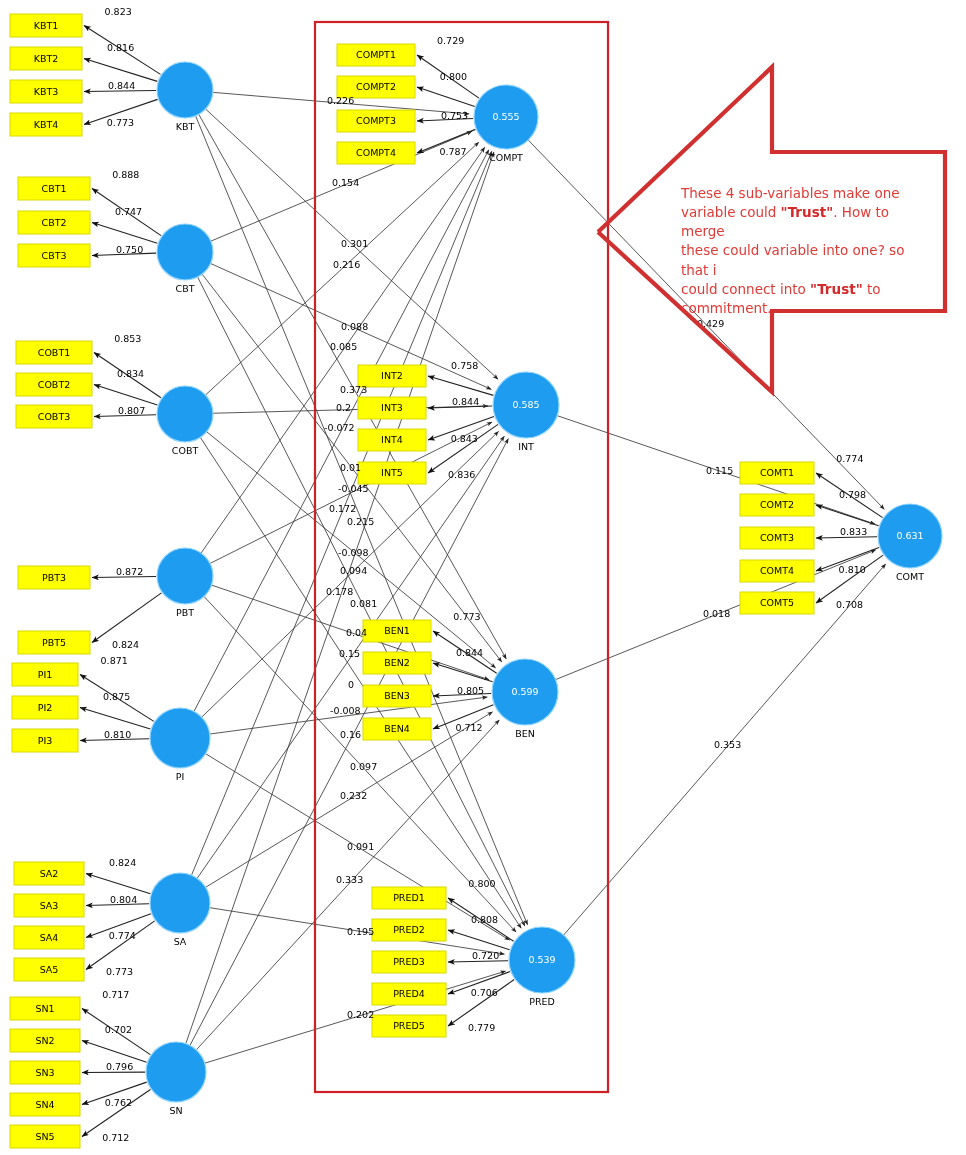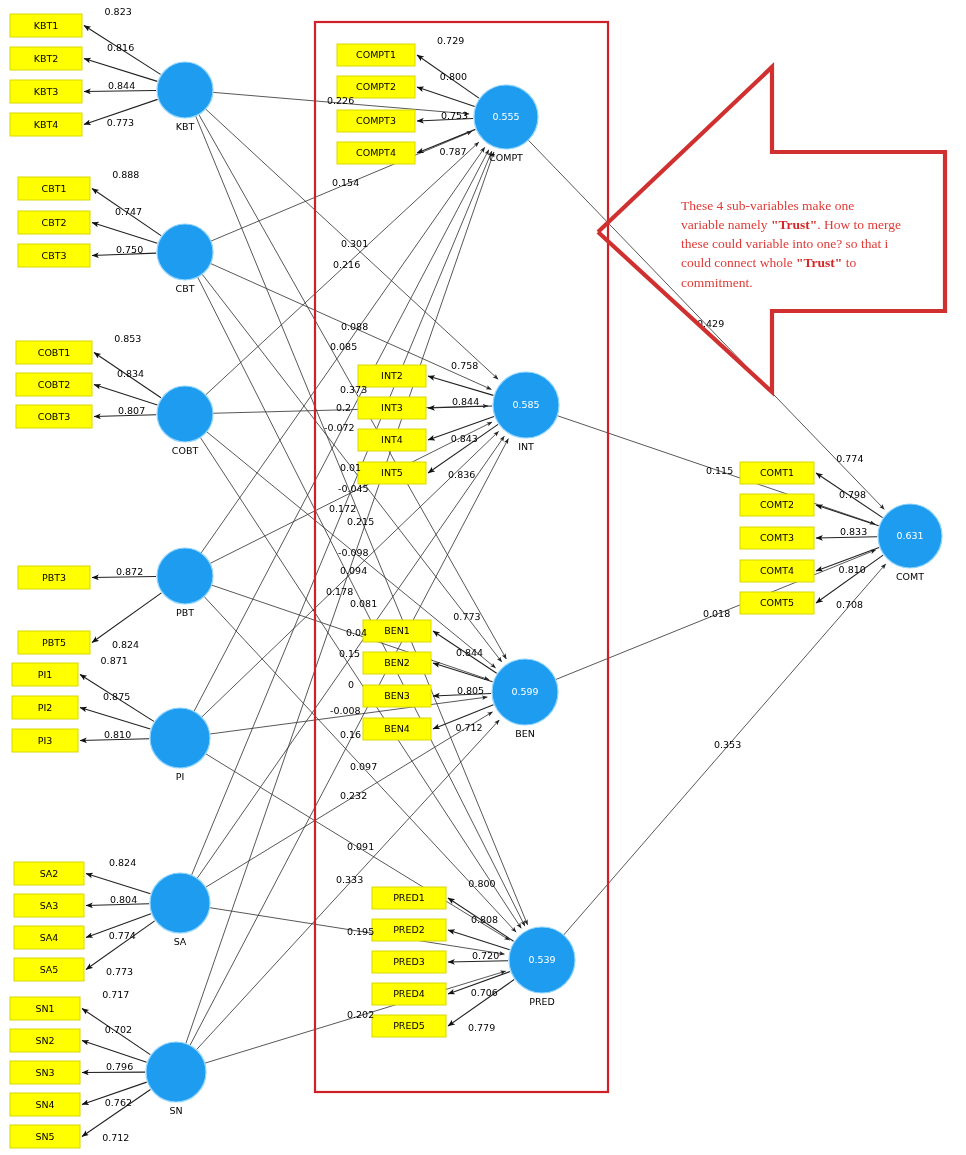--- a/index.html
+++ b/index.html
@@ -444,20 +444,20 @@
         <text x="706" y="474" class="coef-path">0.115</text>
         <text x="703" y="617" class="coef-path">0.018</text>
         <text x="714" y="748" class="coef-path">0.353</text>
       </g>
 
     <rect class="red-box" x="315" y="22" width="293" height="1070"></rect>
 
     <polyline class="callout" points="598,232 772,67 772,152 945,152 945,311 772,311 772,392 598,232"></polyline>
   </svg>
 
-  <div class="note" style="left:681px;top:196px;width:254px;font-family:Liberation Serif, serif;">
+  <div class="note" style="left:681px;top:184px;width:254px;">
     <span>These 4 sub-variables make one</span><br>
-    <span>variable namely </span><b>"Trust"</b><span>. How to merge</span><br>
+    <span>variable could </span><b>"Trust"</b><span>. How to merge</span><br>
     <span>these could variable into one? so that i</span><br>
-    <span>could connect whole </span><b>"Trust"</b><span> to</span><br>
+    <span>could connect into </span><b>"Trust"</b><span> to</span><br>
     <span>commitment.</span>
   </div>
 </div>
 
 </body></html>

